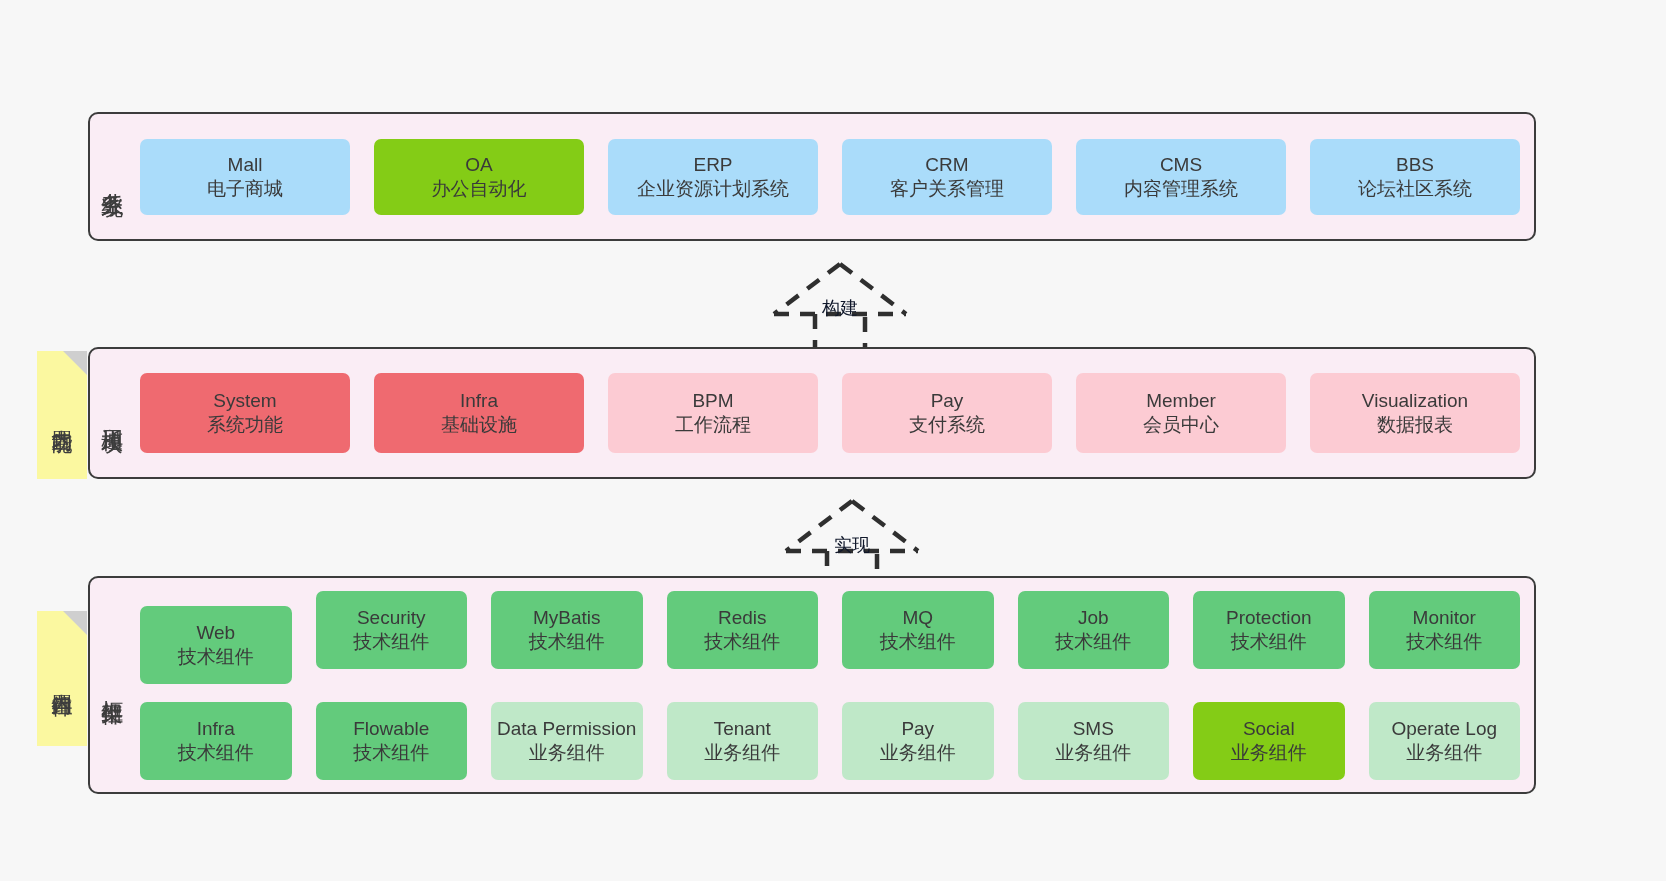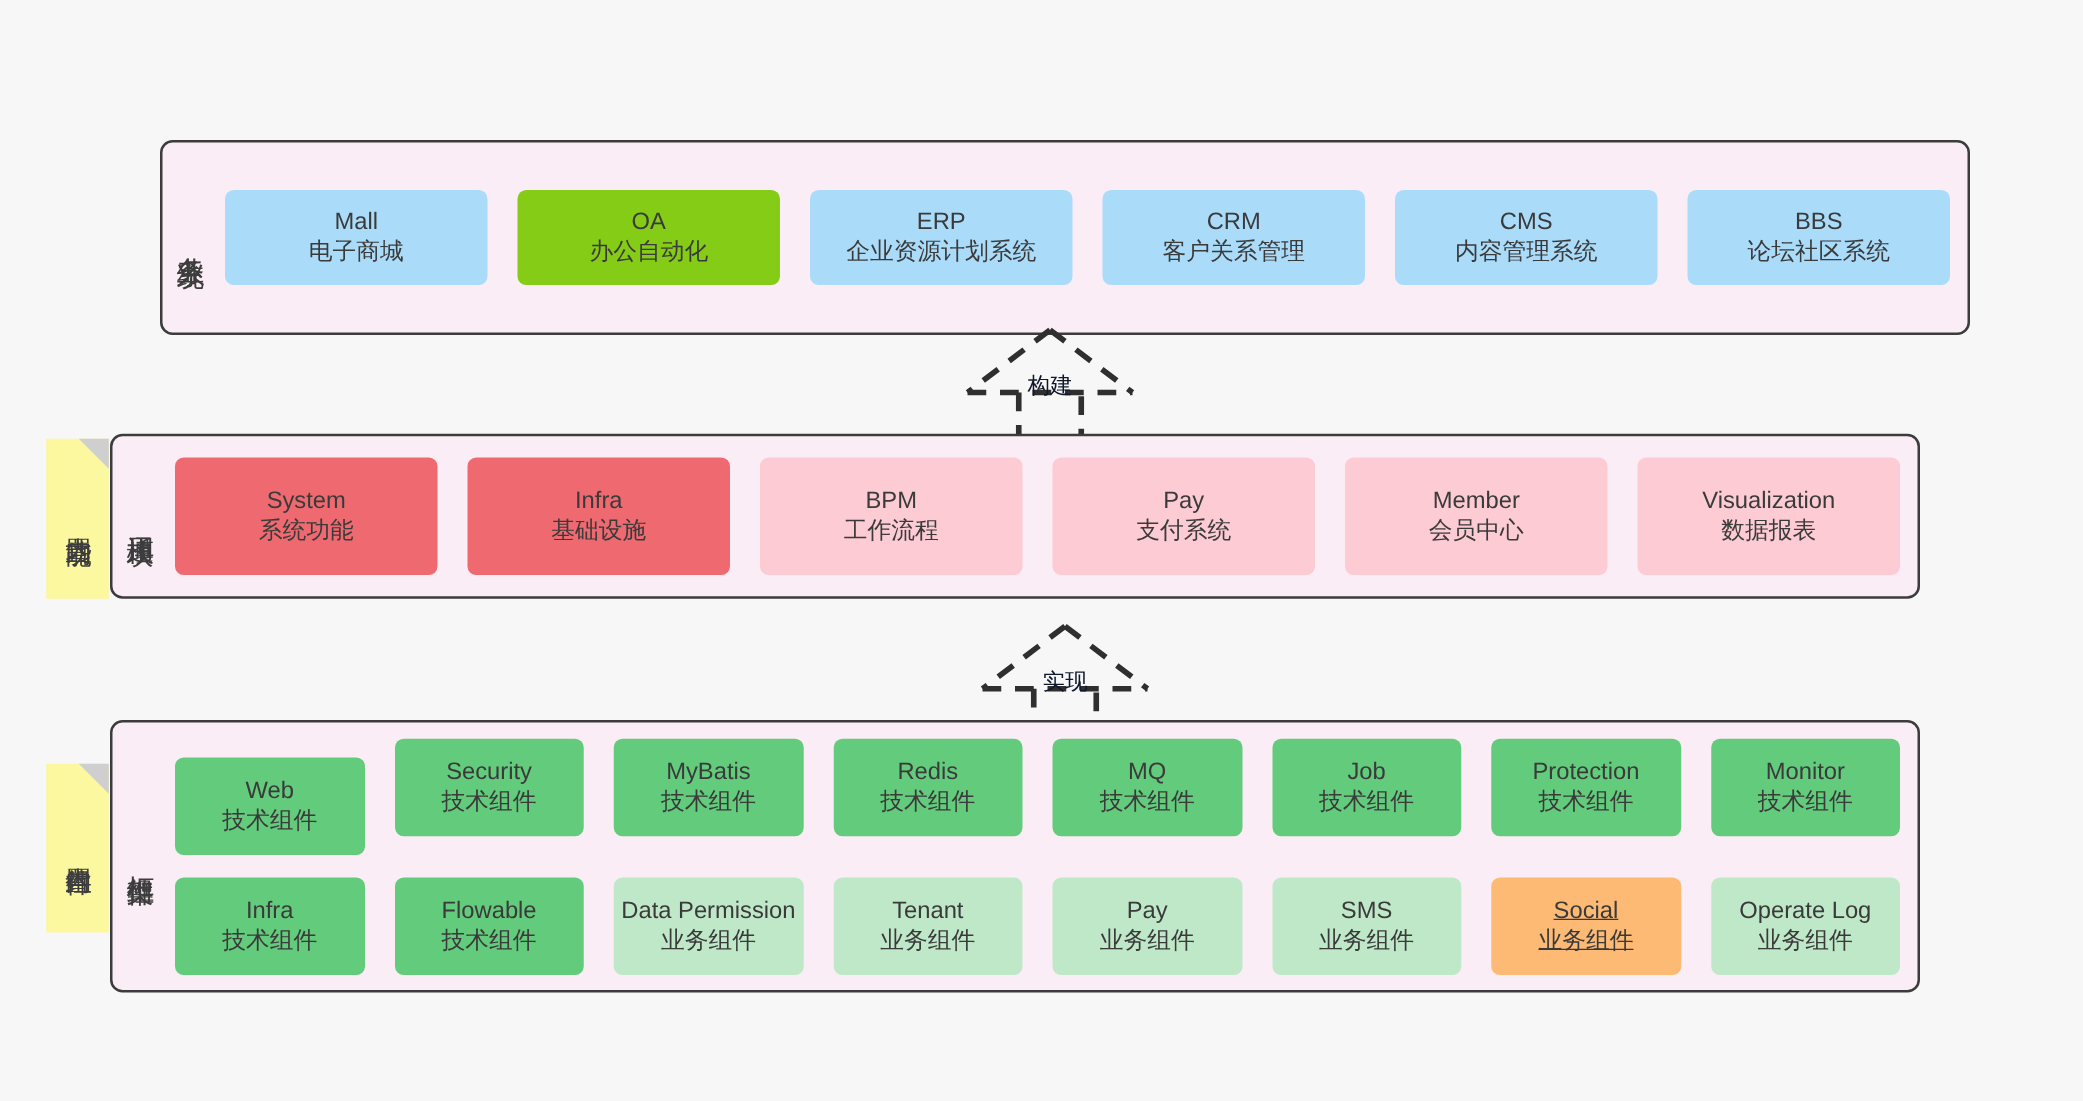--- a/index.html
+++ b/index.html
@@ -76,28 +76,28 @@
     text-align: center;
     color: #3a3a3a;
     padding: 6px 6px;
     line-height: 1.24;
   }
   .card .t1 { font-size: 19px; }
   .card .t2 { font-size: 19px; }
 
   
   #layer-business {
-    left: 88px;  top: 112px;  width: 1448px; height: 156px; margin-left: 40px;
+    left: 88px;  top: 112px;  width: 1448px; height: 129px;
   }
   #layer-business .card { height: 76px; }
 
   #layer-common {
     left: 88px;  top: 347px;  width: 1448px; height: 132px;
   }
-  #layer-common .card { height: 94px; }
+  #layer-common .card { height: 80px; }
 
   #layer-framework {
     left: 88px;  top: 576px;  width: 1448px; height: 218px;
   }
   #layer-framework .card { height: 78px; }
 
   
   .sticky {
     position: absolute;
     width: 50px;
@@ -304,21 +304,21 @@
           <span class="t2">业务组件</span>
         </div>
         <div class="card" style="background: rgb(191, 232, 200);">
           <span class="t1">Pay</span>
           <span class="t2">业务组件</span>
         </div>
         <div class="card" style="background: rgb(191, 232, 200);">
           <span class="t1">SMS</span>
           <span class="t2">业务组件</span>
         </div>
-        <div class="card" style="background: #fdba74; text-decoration: underline;">
+        <div class="card" style="background: #84cc16;">
           <span class="t1">Social</span>
           <span class="t2">业务组件</span>
         </div>
         <div class="card" style="background: rgb(191, 232, 200);">
           <span class="t1">Operate Log</span>
           <span class="t2">业务组件</span>
         </div>
       </div>
 
     </div>

